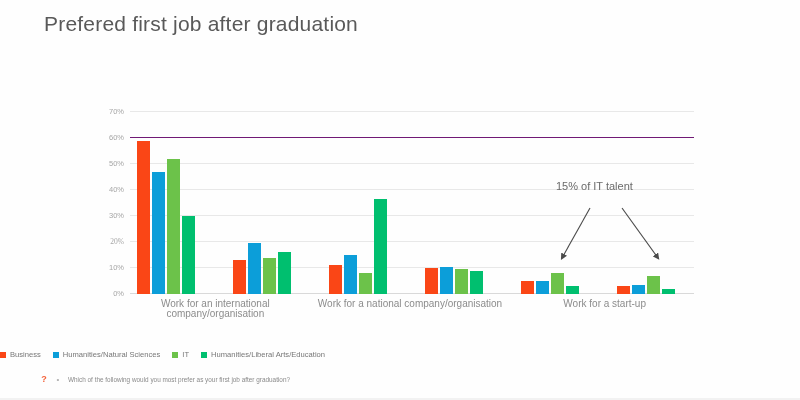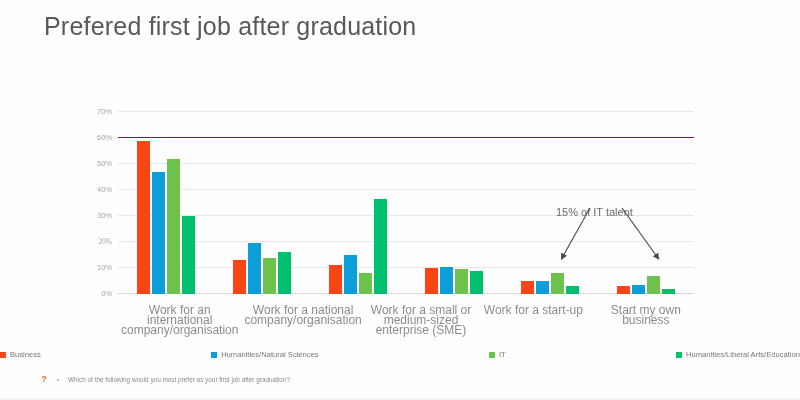--- a/index.html
+++ b/index.html
@@ -17,21 +17,21 @@
   .slide {
     position: absolute;
     inset: 0;
     background: #fefefe;
   }
   
   .slide-title {
     position: absolute;
     left: 44px;
     top: 12px;
-    font-size: 25px;
+    font-size: 21px;
     font-weight: 400;
     color: #595959;
     letter-spacing: 0.2px;
     white-space: nowrap;
   }
   
   .chart-area {
     position: absolute;
     left: 82px;
     top: 112px;
@@ -41,21 +41,21 @@
   .plot {
     position: absolute;
     left: 36px;
     top: 0;
     right: 8px;
     bottom: 0;
   }
   
   .gridline {
     position: absolute;
-    left: 0;
+    left: 12px;
     right: 0;
     height: 1px;
     background: #e8e8e8;
   }
   .gridline.accent {
     background: #701a75;
   }
   .gridline.baseline {
     background: #d9d9d9;
   }
@@ -93,57 +93,56 @@
   .xlabels {
     position: absolute;
     left: 118px;
     top: 299px;
     width: 584px;
     display: flex;
   }
   .xlabel {
     flex: 1 1 0;
     text-align: center;
-    font-size: 12px;
+    font-size: 10px;
     line-height: 10px;
     color: #8c8c8c;
     padding: 0 3px;
     box-sizing: border-box;
-    margin-top: 6px;
   }
   
   .legend {
     position: absolute;
     left: 0;
     right: 0;
     top: 350px;
     display: flex;
-    justify-content: space-between;
+    justify-content: flex-start;
     align-items: center;
-    gap: 38px;
+    gap: 12px;
   }
   .legend-item {
     display: flex;
     align-items: center;
     gap: 4px;
   }
   .legend-swatch {
     width: 6px;
     height: 6px;
   }
   .legend-label {
     font-size: 7.6px;
     color: #767676;
     white-space: nowrap;
   }
   
   .annotation {
     position: absolute;
     left: 556px;
-    top: 206px;
+    top: 180px;
     font-size: 11px;
     color: #6b6b6b;
     white-space: nowrap;
   }
   .arrows {
     position: absolute;
     left: 540px;
     top: 206px;
     width: 160px;
     height: 64px;
@@ -257,23 +256,21 @@
             <div class="bar" title="IT: 7%" style="height: 10%; background: rgb(108, 194, 74);"></div>
             <div class="bar" title="Humanities/Liberal Arts/Education: 2%" style="height: 2.85714%; background: rgb(0, 191, 111);"></div>
           </div>
         </div>
     </div>
   </div>
 
   <div class="xlabels" id="xlabels">
       <div class="xlabel">Work for an international company/organisation</div>
       <div class="xlabel">Work for a national company/organisation</div>
-      <div class="xlabel">Work for a small or medium-sized enterprise (SME)</div>
       <div class="xlabel">Work for a start-up</div>
-      <div class="xlabel">Start my own business</div>
     </div>
 
   <div class="annotation">15% of IT talent</div>
   <svg class="arrows" viewBox="0 0 160 64">
     <defs>
       <marker id="ah" markerWidth="6" markerHeight="6" refX="4" refY="3" orient="auto">
         <path d="M0,0 L6,3 L0,6 z" fill="#4a4a4a"></path>
       </marker>
     </defs>
     <line x1="50" y1="2" x2="22" y2="52" stroke="#4a4a4a" stroke-width="1.1" marker-end="url(#ah)"></line>

